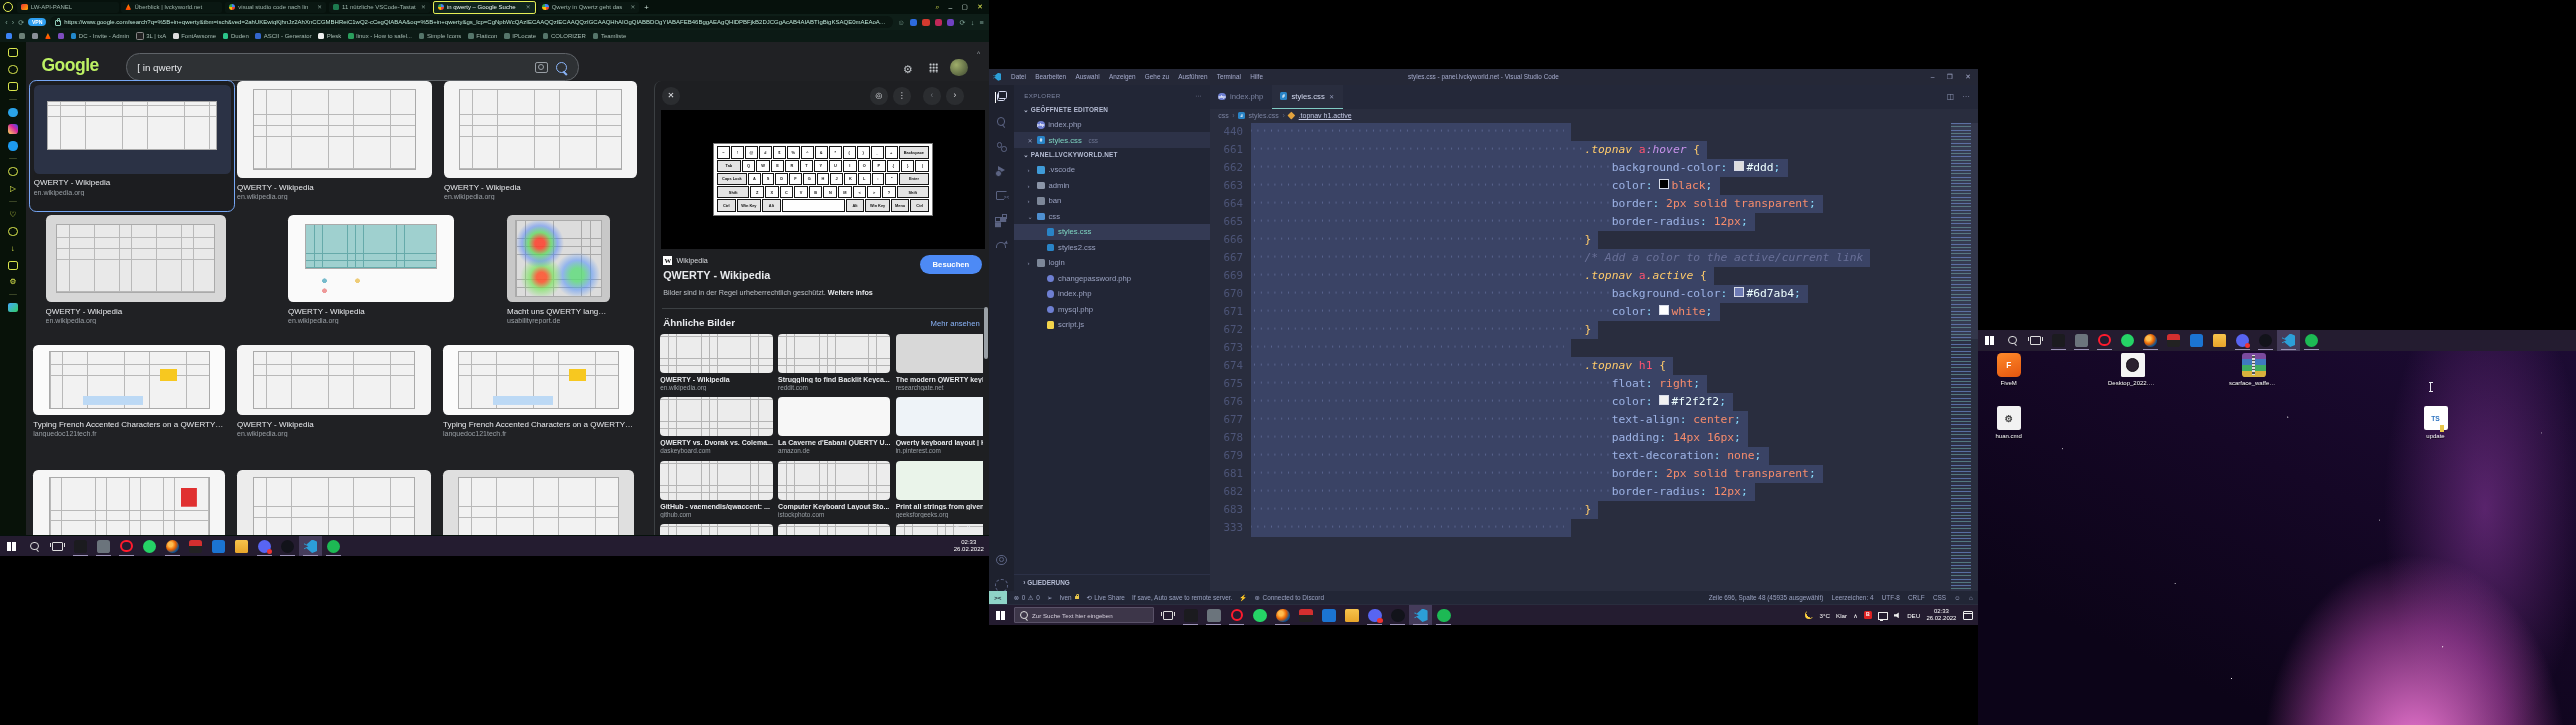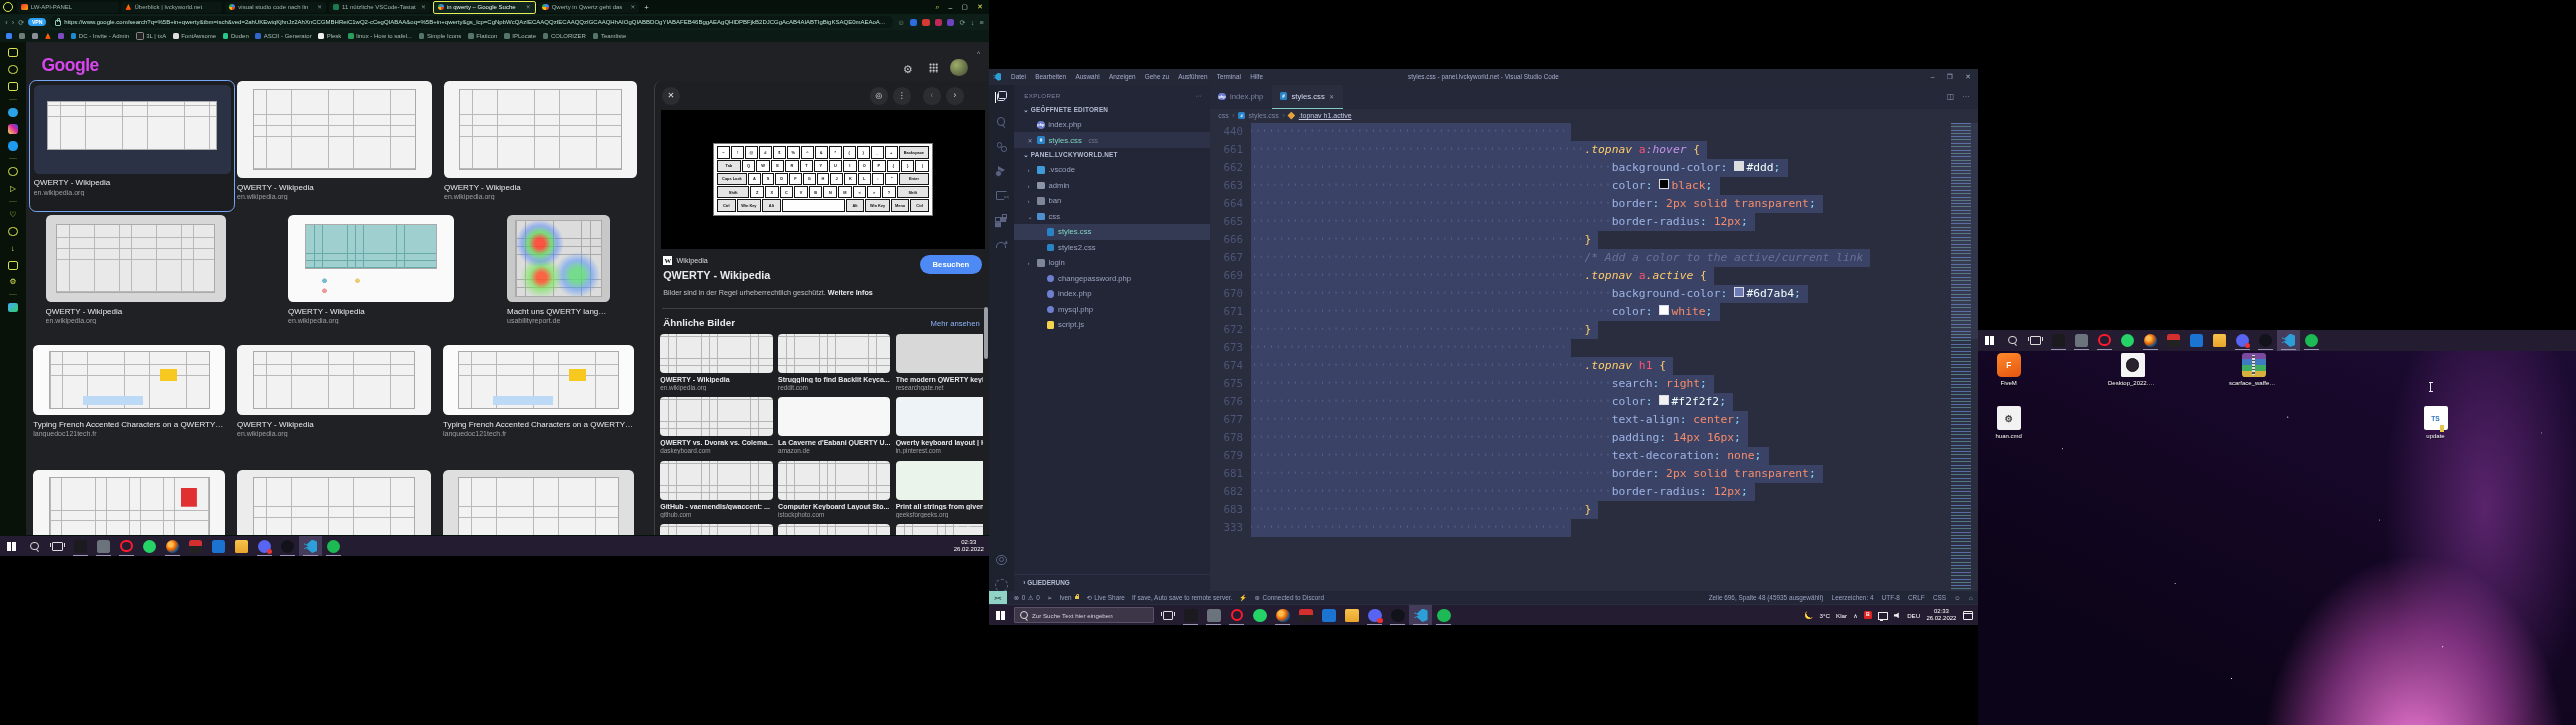--- a/index.html
+++ b/index.html
@@ -44,21 +44,21 @@
   .bicon{width:6.2px;height:6.2px;border-radius:1.5px}
   .bcontent{position:absolute;top:42px;left:0;right:0;bottom:20.6px;display:flex}
   .gxbar{width:26px;background:#081209;display:flex;flex-direction:column;align-items:center;gap:7.7px;padding-top:6.2px;flex:none}
   .gxi{width:9.3px;height:9.3px;color:#dce94e;font-size:7.7px;line-height:9.3px;text-align:center}
   .gxi.ring{border:1px solid #dce94e;border-radius:50%;width:7.2px;height:7.2px}
   .gxi.sq{border:1px solid #dce94e;border-radius:2.1px;width:7.2px;height:7.2px}
   .gxi.div{height:1px;width:8.2px;background:#3a4526;border-radius:1px}
   .gxi.tg{background:#2aa3e8;border-radius:50%}.gxi.ig{background:linear-gradient(45deg,#fd5,#d6249f 60%,#285AEB);border-radius:3.1px}
   .gxi.tw{background:#1d9bf0;border-radius:50%}.gxi.tr{background:linear-gradient(135deg,#4af,#3c6);border-radius:2.1px}
   .gpage{position:relative;flex:1;background:#202124;overflow:hidden;color:#e8eaed}
-  .glogo{position:absolute;left:15.5px;top:13.4px;font-size:17.5px;font-weight:bold;color:#d946ef;letter-spacing:-0.5px}
+  .glogo{position:absolute;left:15.5px;top:13.4px;font-size:17.5px;font-weight:bold;color:#bef264;letter-spacing:-0.5px}
   .gsearch{position:absolute;left:100px;top:11.3px;width:430px;height:26px;background:#2e3134;border:0.5px solid #5f6368;border-radius:13.4px;display:flex;align-items:center;padding:0 10.3px;gap:8.2px}
   .gsval{flex:1;font-size:9.8px;color:#e8eaed}
   .camico{width:11.3px;height:8.8px;border:1px solid #9aa0a6;border-radius:2.1px;position:relative}
   .camico:after{content:"";position:absolute;left:2.6px;top:1.3px;width:4.1px;height:4.1px;border:1px solid #9aa0a6;border-radius:50%}
   .lensico{width:9.3px;height:9.3px;border:1.5px solid #8ab4f8;border-radius:50%;position:relative}
   .lensico:after{content:"";position:absolute;left:7.2px;top:8.2px;width:1.5px;height:4.6px;background:#8ab4f8;transform:rotate(-45deg)}
   .gico{position:absolute;top:20.6px;color:#c6cace;font-size:10.8px}
   .gear9{left:877px}.grid9{left:903px}
   .gridico{display:inline-block;width:9.3px;height:9.3px;background-image:radial-gradient(circle,#c6cace 1.1px,transparent 1.3px);background-size:3.1px 3.1px}
   .avatar{position:absolute;left:924px;top:16.5px;width:17.5px;height:17.5px;border-radius:50%;background:radial-gradient(circle at 35% 35%,#9fae6a,#3c4630)}
@@ -395,20 +395,25 @@
       <span class="gxi">♡</span>
       <span class="gxi ring"></span>
       <span class="gxi">↓</span>
       <span class="gxi sq"></span>
       <span class="gxi">⚙</span>
       <span class="gxi div"></span>
       <span class="gxi tr"></span>
     </div>
     <div class="gpage">
       <div class="glogo">Google</div>
+      <div class="gsearch">
+        <span class="gsval">[ in qwerty</span>
+        <span class="camico"></span>
+        <span class="lensico"></span>
+      </div>
       <span class="gico gear9">⚙</span>
       <span class="gico grid9"><span class="gridico"></span></span>
       <span class="avatar"></span>
       <span class="chevtop" style="left:951px;top:8.2px">^</span>
       <span class="chevtop" style="left:952px;top:71px">^</span>
 
       <div class="card selected v-dark" style="left:3.1px;top:38px;width:197px;height:123px">
         <div class="thumb" style="height:89px">
             <div class="kbpat"></div>
           </div>
@@ -840,21 +845,21 @@
           <div class="cline"><span class="lnum">664</span><span class="csel"><span class="ws" style="width: 53ch;"></span><span class="prp">border</span><span class="pu">: </span><span class="kw">2px solid transparent</span><span class="pu">;</span></span></div>
           <div class="cline"><span class="lnum">665</span><span class="csel"><span class="ws" style="width: 53ch;"></span><span class="prp">border-radius</span><span class="pu">: </span><span class="kw">12px</span><span class="pu">;</span></span></div>
           <div class="cline"><span class="lnum">666</span><span class="csel"><span class="ws" style="width: 49ch;"></span><span class="br">}</span></span></div>
           <div class="cline"><span class="lnum">667</span><span class="csel"><span class="ws" style="width: 49ch;"></span><span class="cm">/* Add a color to the active/current link</span></span></div>
           <div class="cline"><span class="lnum">669</span><span class="csel"><span class="ws" style="width: 49ch;"></span><span class="cls">.topnav</span><span class="pl"> </span><span class="tag">a</span><span class="cls">.active</span><span class="pl"> </span><span class="br">{</span></span></div>
           <div class="cline"><span class="lnum">670</span><span class="csel"><span class="ws" style="width: 53ch;"></span><span class="prp">background-color</span><span class="pu">: </span><span class="sw" style="background: rgb(109, 122, 180);"></span><span class="hex">#6d7ab4</span><span class="pu">;</span></span></div>
           <div class="cline"><span class="lnum">671</span><span class="csel"><span class="ws" style="width: 53ch;"></span><span class="prp">color</span><span class="pu">: </span><span class="sw" style="background: rgb(255, 255, 255);"></span><span class="kw">white</span><span class="pu">;</span></span></div>
           <div class="cline"><span class="lnum">672</span><span class="csel"><span class="ws" style="width: 49ch;"></span><span class="br">}</span></span></div>
           <div class="cline"><span class="lnum">673</span><span class="csel"><span class="ws" style="width: 46ch;"></span></span></div>
           <div class="cline"><span class="lnum">674</span><span class="csel"><span class="ws" style="width: 49ch;"></span><span class="cls">.topnav</span><span class="pl"> </span><span class="tag">h1</span><span class="pl"> </span><span class="br">{</span></span></div>
-          <div class="cline"><span class="lnum">675</span><span class="csel"><span class="ws" style="width: 53ch;"></span><span class="prp">search</span><span class="pu">: </span><span class="kw">right</span><span class="pu">;</span></span></div>
+          <div class="cline"><span class="lnum">675</span><span class="csel"><span class="ws" style="width: 53ch;"></span><span class="prp">float</span><span class="pu">: </span><span class="kw">right</span><span class="pu">;</span></span></div>
           <div class="cline"><span class="lnum">676</span><span class="csel"><span class="ws" style="width: 53ch;"></span><span class="prp">color</span><span class="pu">: </span><span class="sw" style="background: rgb(242, 242, 242);"></span><span class="hex">#f2f2f2</span><span class="pu">;</span></span></div>
           <div class="cline"><span class="lnum">677</span><span class="csel"><span class="ws" style="width: 53ch;"></span><span class="prp">text-align</span><span class="pu">: </span><span class="kw">center</span><span class="pu">;</span></span></div>
           <div class="cline"><span class="lnum">678</span><span class="csel"><span class="ws" style="width: 53ch;"></span><span class="prp">padding</span><span class="pu">: </span><span class="kw">14px 16px</span><span class="pu">;</span></span></div>
           <div class="cline"><span class="lnum">679</span><span class="csel"><span class="ws" style="width: 53ch;"></span><span class="prp">text-decoration</span><span class="pu">: </span><span class="kw">none</span><span class="pu">;</span></span></div>
           <div class="cline"><span class="lnum">681</span><span class="csel"><span class="ws" style="width: 53ch;"></span><span class="prp">border</span><span class="pu">: </span><span class="kw">2px solid transparent</span><span class="pu">;</span></span></div>
           <div class="cline"><span class="lnum">682</span><span class="csel"><span class="ws" style="width: 53ch;"></span><span class="prp">border-radius</span><span class="pu">: </span><span class="kw">12px</span><span class="pu">;</span></span></div>
           <div class="cline"><span class="lnum">683</span><span class="csel"><span class="ws" style="width: 49ch;"></span><span class="br">}</span></span></div>
           <div class="cline"><span class="lnum">333</span><span class="csel"><span class="ws" style="width: 46ch;"></span></span></div>
         </div>
       <div class="minimap"></div>

